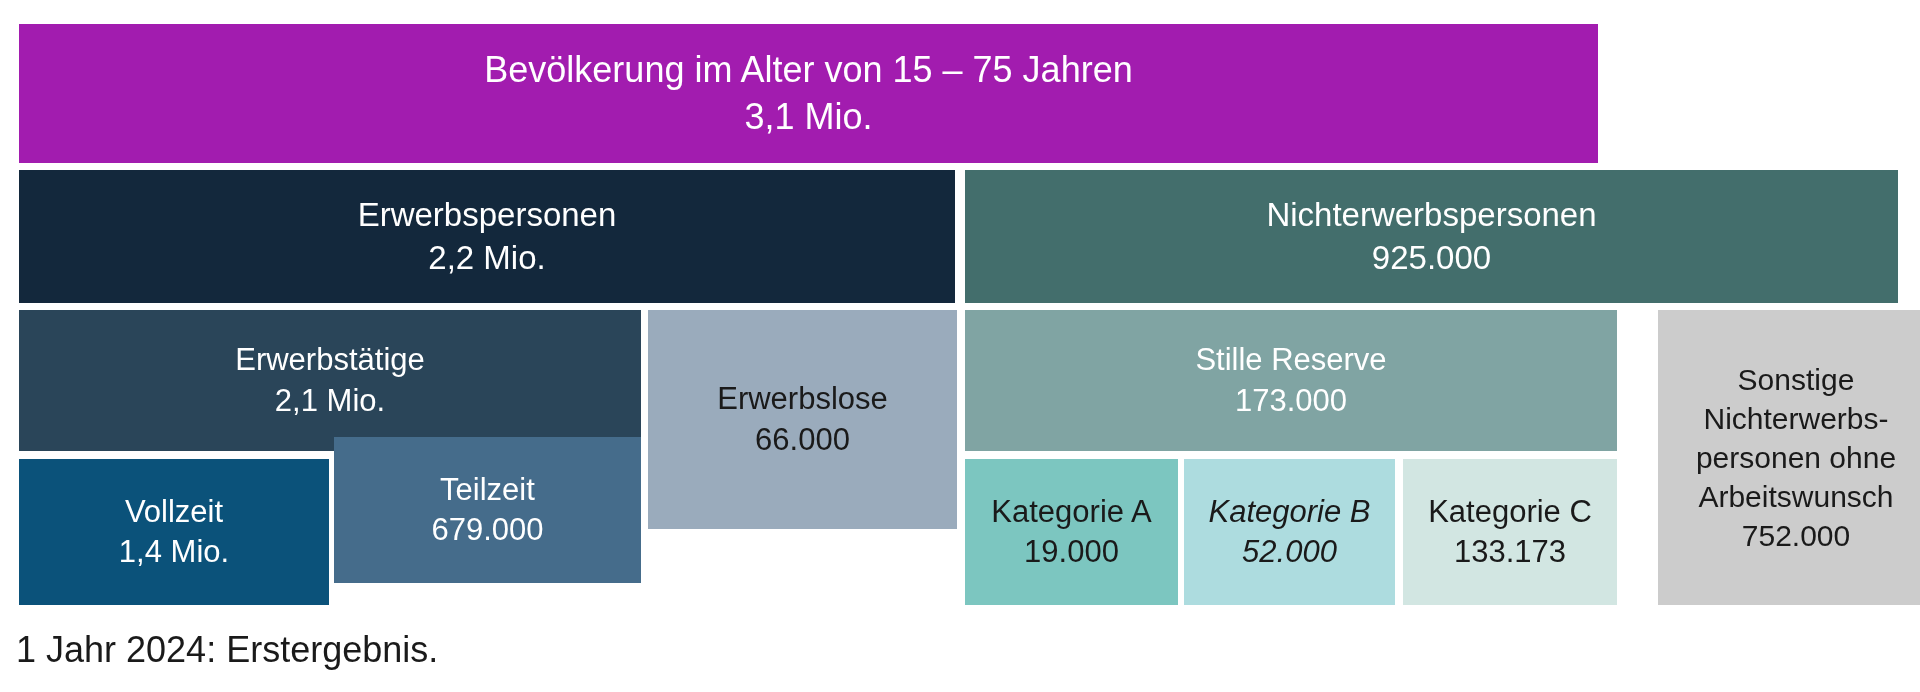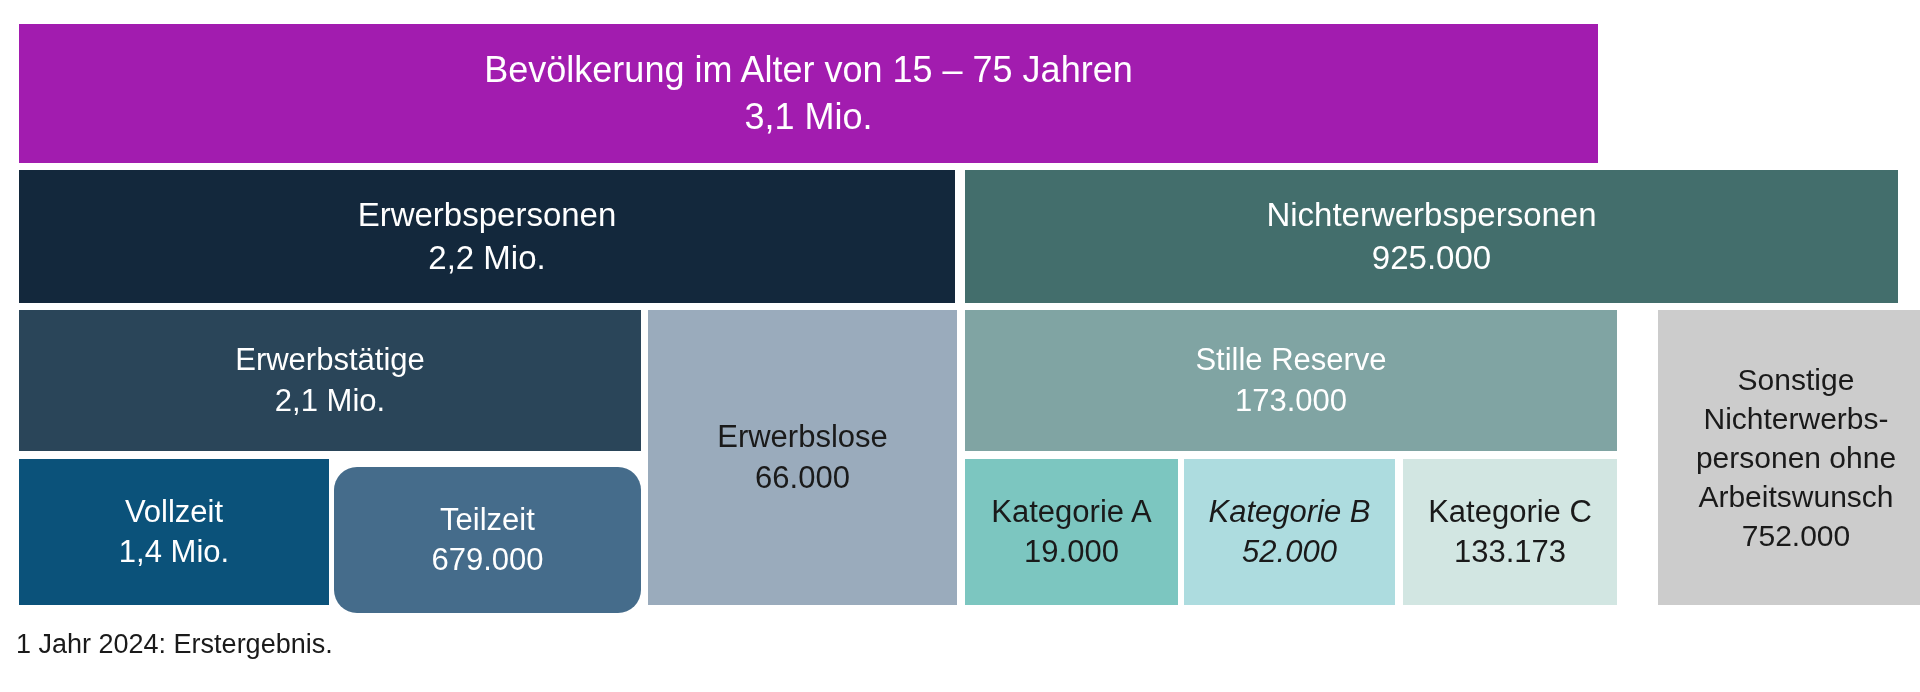--- a/index.html
+++ b/index.html
@@ -41,21 +41,21 @@
 
   .fs-36 { font-size: 36px; }
   .fs-33 { font-size: 33px; }
   .fs-31 { font-size: 31px; }
   .fs-30 { font-size: 30px; }
 
   #footnote {
     position: absolute;
     left: 16px;
     top: 629px;
-    font-size: 27px;
+    font-size: 36px;
     color: #1a1a1a;
     white-space: nowrap;
   }
 </style>
 </head>
 <body>
 
 <div id="stage">
 
   <div class="node fs-36 t-light" style="left:19px; top:24px; width:1579px; height:139px; background:#a21caf;">
@@ -71,21 +71,21 @@
   <div class="node fs-33 t-light" style="left:965px; top:170px; width:933px; height:133px; background:#436e6c;">
     <span class="lbl">Nichterwerbspersonen</span>
     <span class="val">925.000</span>
   </div>
 
   <div class="node fs-31 t-light" style="left:19px; top:310px; width:622px; height:141px; background:#2a4559;">
     <span class="lbl">Erwerbstätige</span>
     <span class="val">2,1 Mio.</span>
   </div>
 
-  <div class="node fs-31 t-dark" style="left:648px; top:310px; width:309px; height:295px; background:#9aabbc;">
+  <div class="node fs-31 t-dark" style="left:648px; top:310px; width:309px; height:219px; background:#9aabbc;">
     <span class="lbl">Erwerbslose</span>
     <span class="val">66.000</span>
   </div>
 
   <div class="node fs-31 t-light" style="left:965px; top:310px; width:652px; height:141px; background:#80a4a3;">
     <span class="lbl">Stille Reserve</span>
     <span class="val">173.000</span>
   </div>
 
   <div class="node fs-30 t-dark" style="left:1622px; top:310px; width:276px; height:295px; background:#cccccc;margin-left:36px;">
@@ -94,21 +94,21 @@
 personen ohne
 Arbeitswunsch</span>
     <span class="val">752.000</span>
   </div>
 
   <div class="node fs-31 t-light" style="left:19px; top:459px; width:310px; height:146px; background:#0b527a;">
     <span class="lbl">Vollzeit</span>
     <span class="val">1,4 Mio.</span>
   </div>
 
-  <div class="node fs-31 t-light" style="left:334px; top:467px; width:307px; height:146px; background:#456c8b;border-radius:23px;">
+  <div class="node fs-31 t-light" style="left:334px; top:437px; width:307px; height:146px; background:#456c8b;">
     <span class="lbl">Teilzeit</span>
     <span class="val">679.000</span>
   </div>
 
   <div class="node fs-31 t-dark" style="left:965px; top:459px; width:213px; height:146px; background:#7cc6c0;">
     <span class="lbl">Kategorie A</span>
     <span class="val">19.000</span>
   </div>
 
   <div class="node fs-31 t-dark" style="left:1184px; top:459px; width:211px; height:146px; background:#addcdf;font-style:italic;">

